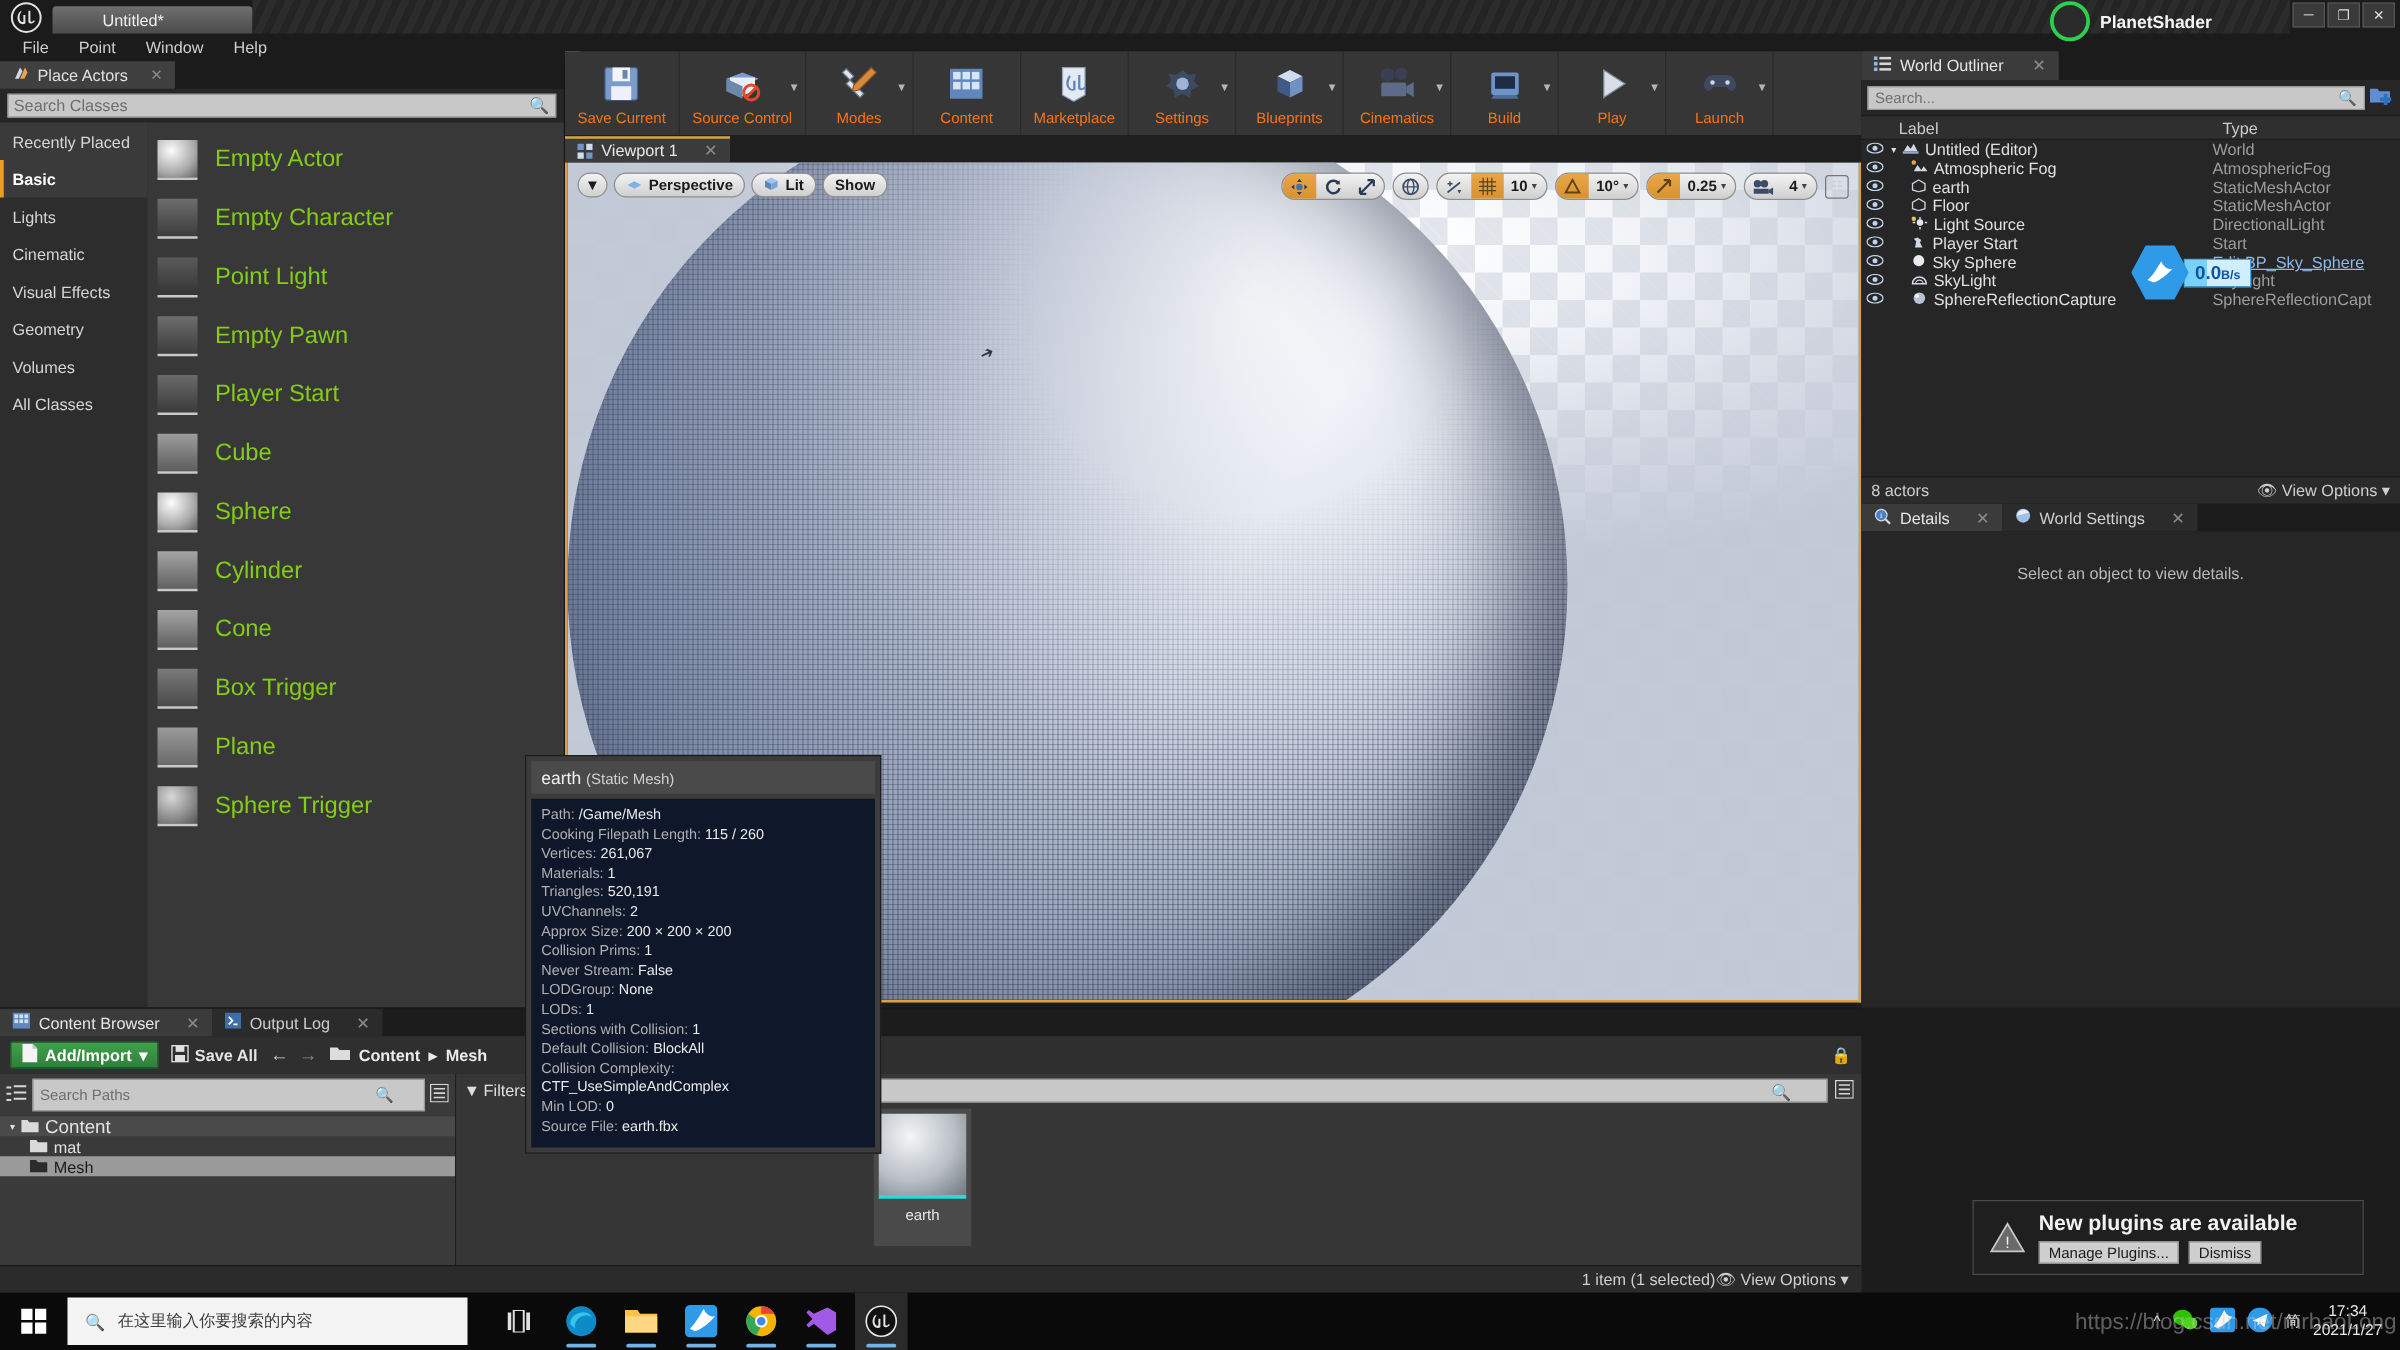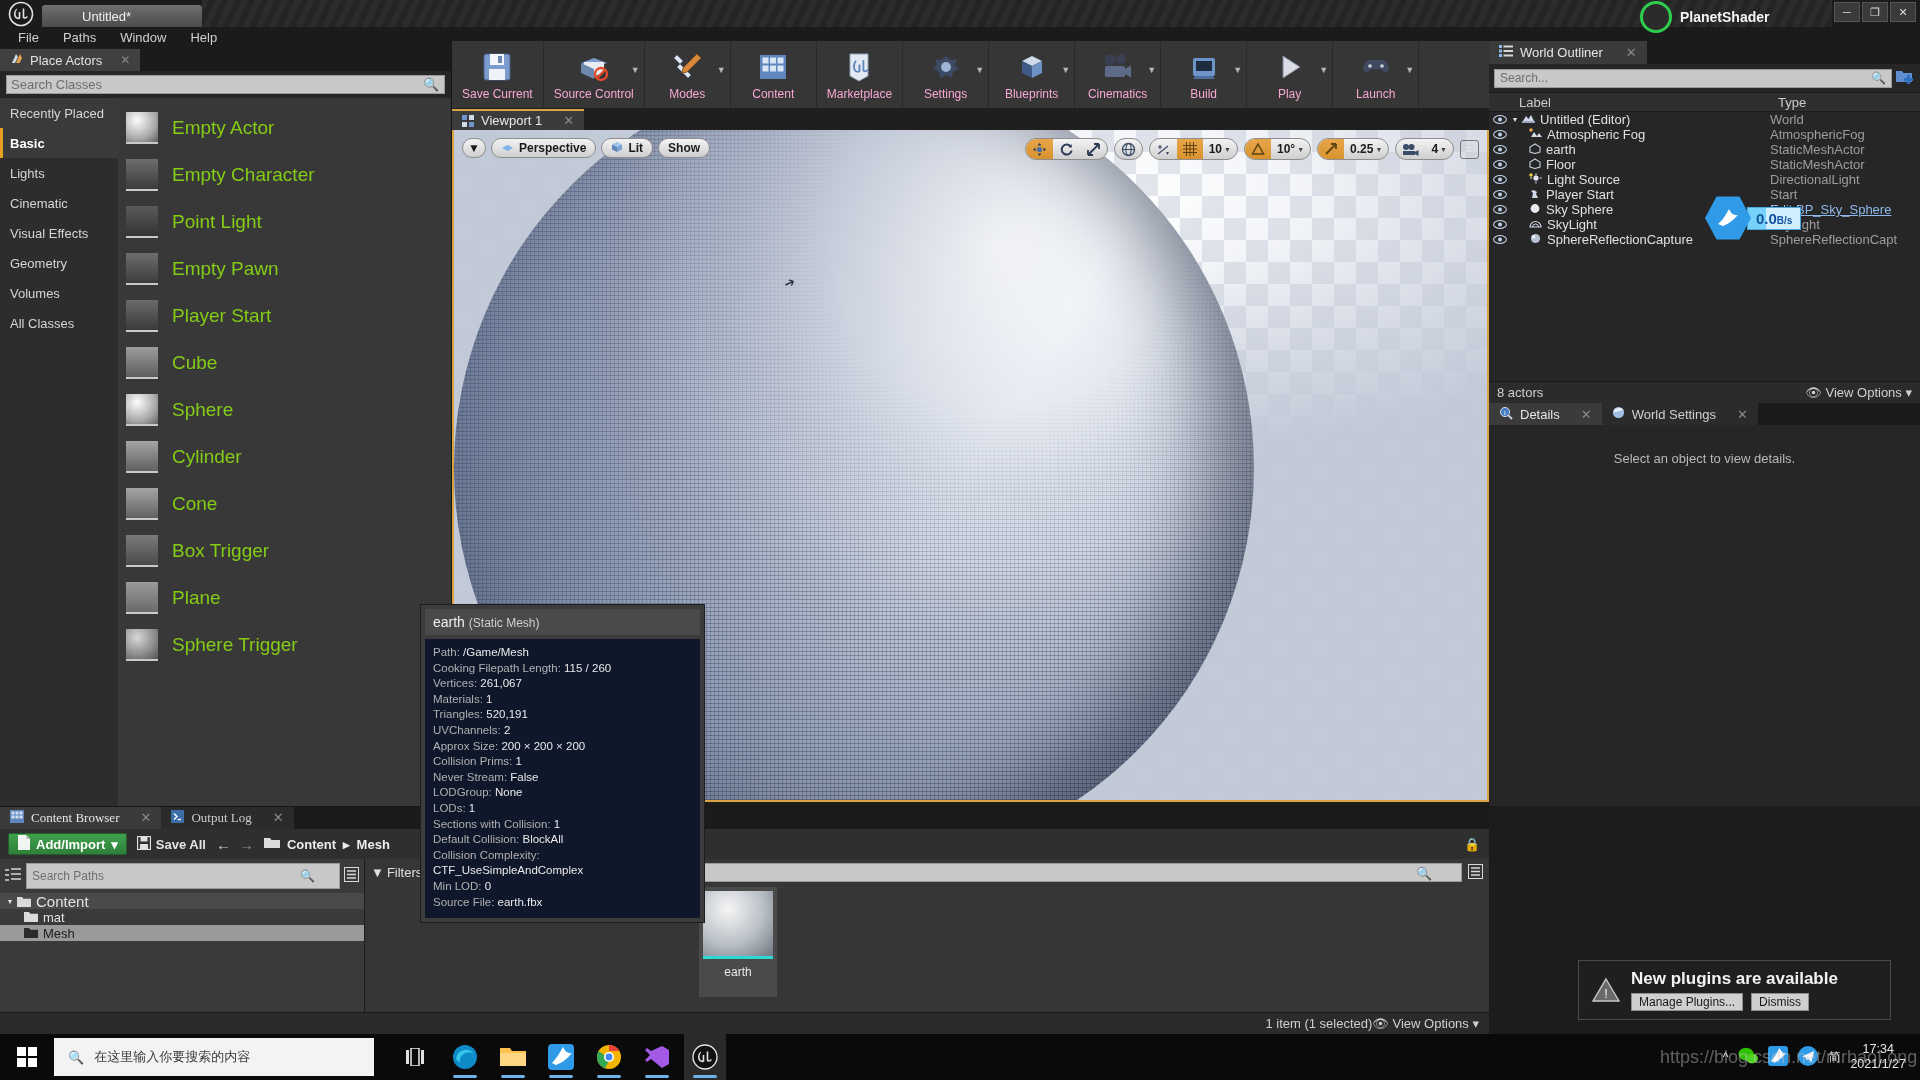--- a/index.html
+++ b/index.html
@@ -98,21 +98,21 @@
   .tb-corner {
     position:absolute; left:452px; top:41px;
     width:0;height:0;border-left:12px solid #d8a340;border-bottom:12px solid transparent;
   }
   .tb-btn {
     width:auto; min-width:86px; padding:0 10px;
     display:flex; flex-direction:column; align-items:center; justify-content:center;
     border-right:1px solid #2a2a2a; position:relative;
   }
   .tb-btn .ic { height:34px; display:flex; align-items:flex-end; }
-  .tb-btn .lbl { font-size:12px; color:#f9a8d4; margin-top:4px;text-align:center; }
+  .tb-btn .lbl { font-size:12px; color:#f97316; margin-top:4px;text-align:center; }
   .tb-btn .caret { position:absolute; right:4px; top:24px; color:#b5b5b5; font-size:9px; }
   .tb-ico { width:32px; height:32px; display:block; }
 
   
   .vp-tabrow {
     position:absolute; left:452px; top:108px; width:1037px; height:22px;
     background:#1f1f1f; display:flex; align-items:flex-end;
   }
   .vp-tab {
     height:21px; padding:0 10px; background:#3b3b3b; border-top:2px solid #d8a340;
@@ -219,21 +219,21 @@
             gap:7px; font-size:13px; color:#e6e6e6; }
   .dt-tab.inactive { background:#2b2b2b; color:#cfcfcf; }
   .dt-tab .x { margin-left:14px; color:#8a8a8a; }
   .dt-empty { text-align:center; margin-top:26px; font-size:13px; color:#b9b9b9; }
 
   
   .cbrowser { position:absolute; left:0; top:806px; width:1489px; height:228px; background:#2b2b2b;
               border-top:1px solid #151515; }
   .cb-tabrow { height:22px; background:#1b1b1b; display:flex; align-items:flex-end; }
   .cb-tab { height:22px; padding:0 10px; background:#3b3b3b; display:flex; align-items:center;
-            gap:7px; font-size:13px; color:#e6e6e6;font-family:Liberation Serif, serif; }
+            gap:7px; font-size:13px; color:#e6e6e6; }
   .cb-tab.inactive { background:#2b2b2b; color:#cdcdcd; }
   .cb-tab .x { margin-left:14px; color:#8a8a8a; }
   .cb-toolbar { height:30px; background:#2f2f2f; display:flex; align-items:center; gap:10px;
                 padding:0 8px; position:relative; }
   .addimport {
     height:22px; background:linear-gradient(to bottom,#3fa24b,#2f7f3a); border:1px solid #245f2b;
     border-radius:2px; color:#fff; font-weight:bold; font-size:13px;
     display:flex; align-items:center; gap:6px; padding:0 8px;
   }
   .cb-tb-item { display:flex; align-items:center; gap:5px; font-size:13px; color:#e4e4e4; font-weight:bold; }
@@ -339,21 +339,21 @@
     <div class="title-stripes"></div>
     <div class="win-btns">
       <div class="win-btn">─</div>
       <div class="win-btn">❐</div>
       <div class="win-btn close">✕</div>
     </div>
   </div>
 
   <div class="menubar">
     <div class="mi">File</div>
-    <div class="mi">Paths</div>
+    <div class="mi">Point</div>
     <div class="mi">Window</div>
     <div class="mi">Help</div>
   </div>
 
   <div class="placeactors">
     <div class="pa-tabrow">
       <div class="pa-tab">
         <span>
           <svg width="14" height="13" viewBox="0 0 14 13">
               <path d="M2 11 L6 2 L8 5 L5 11 Z" fill="#cfd8e8"></path>

